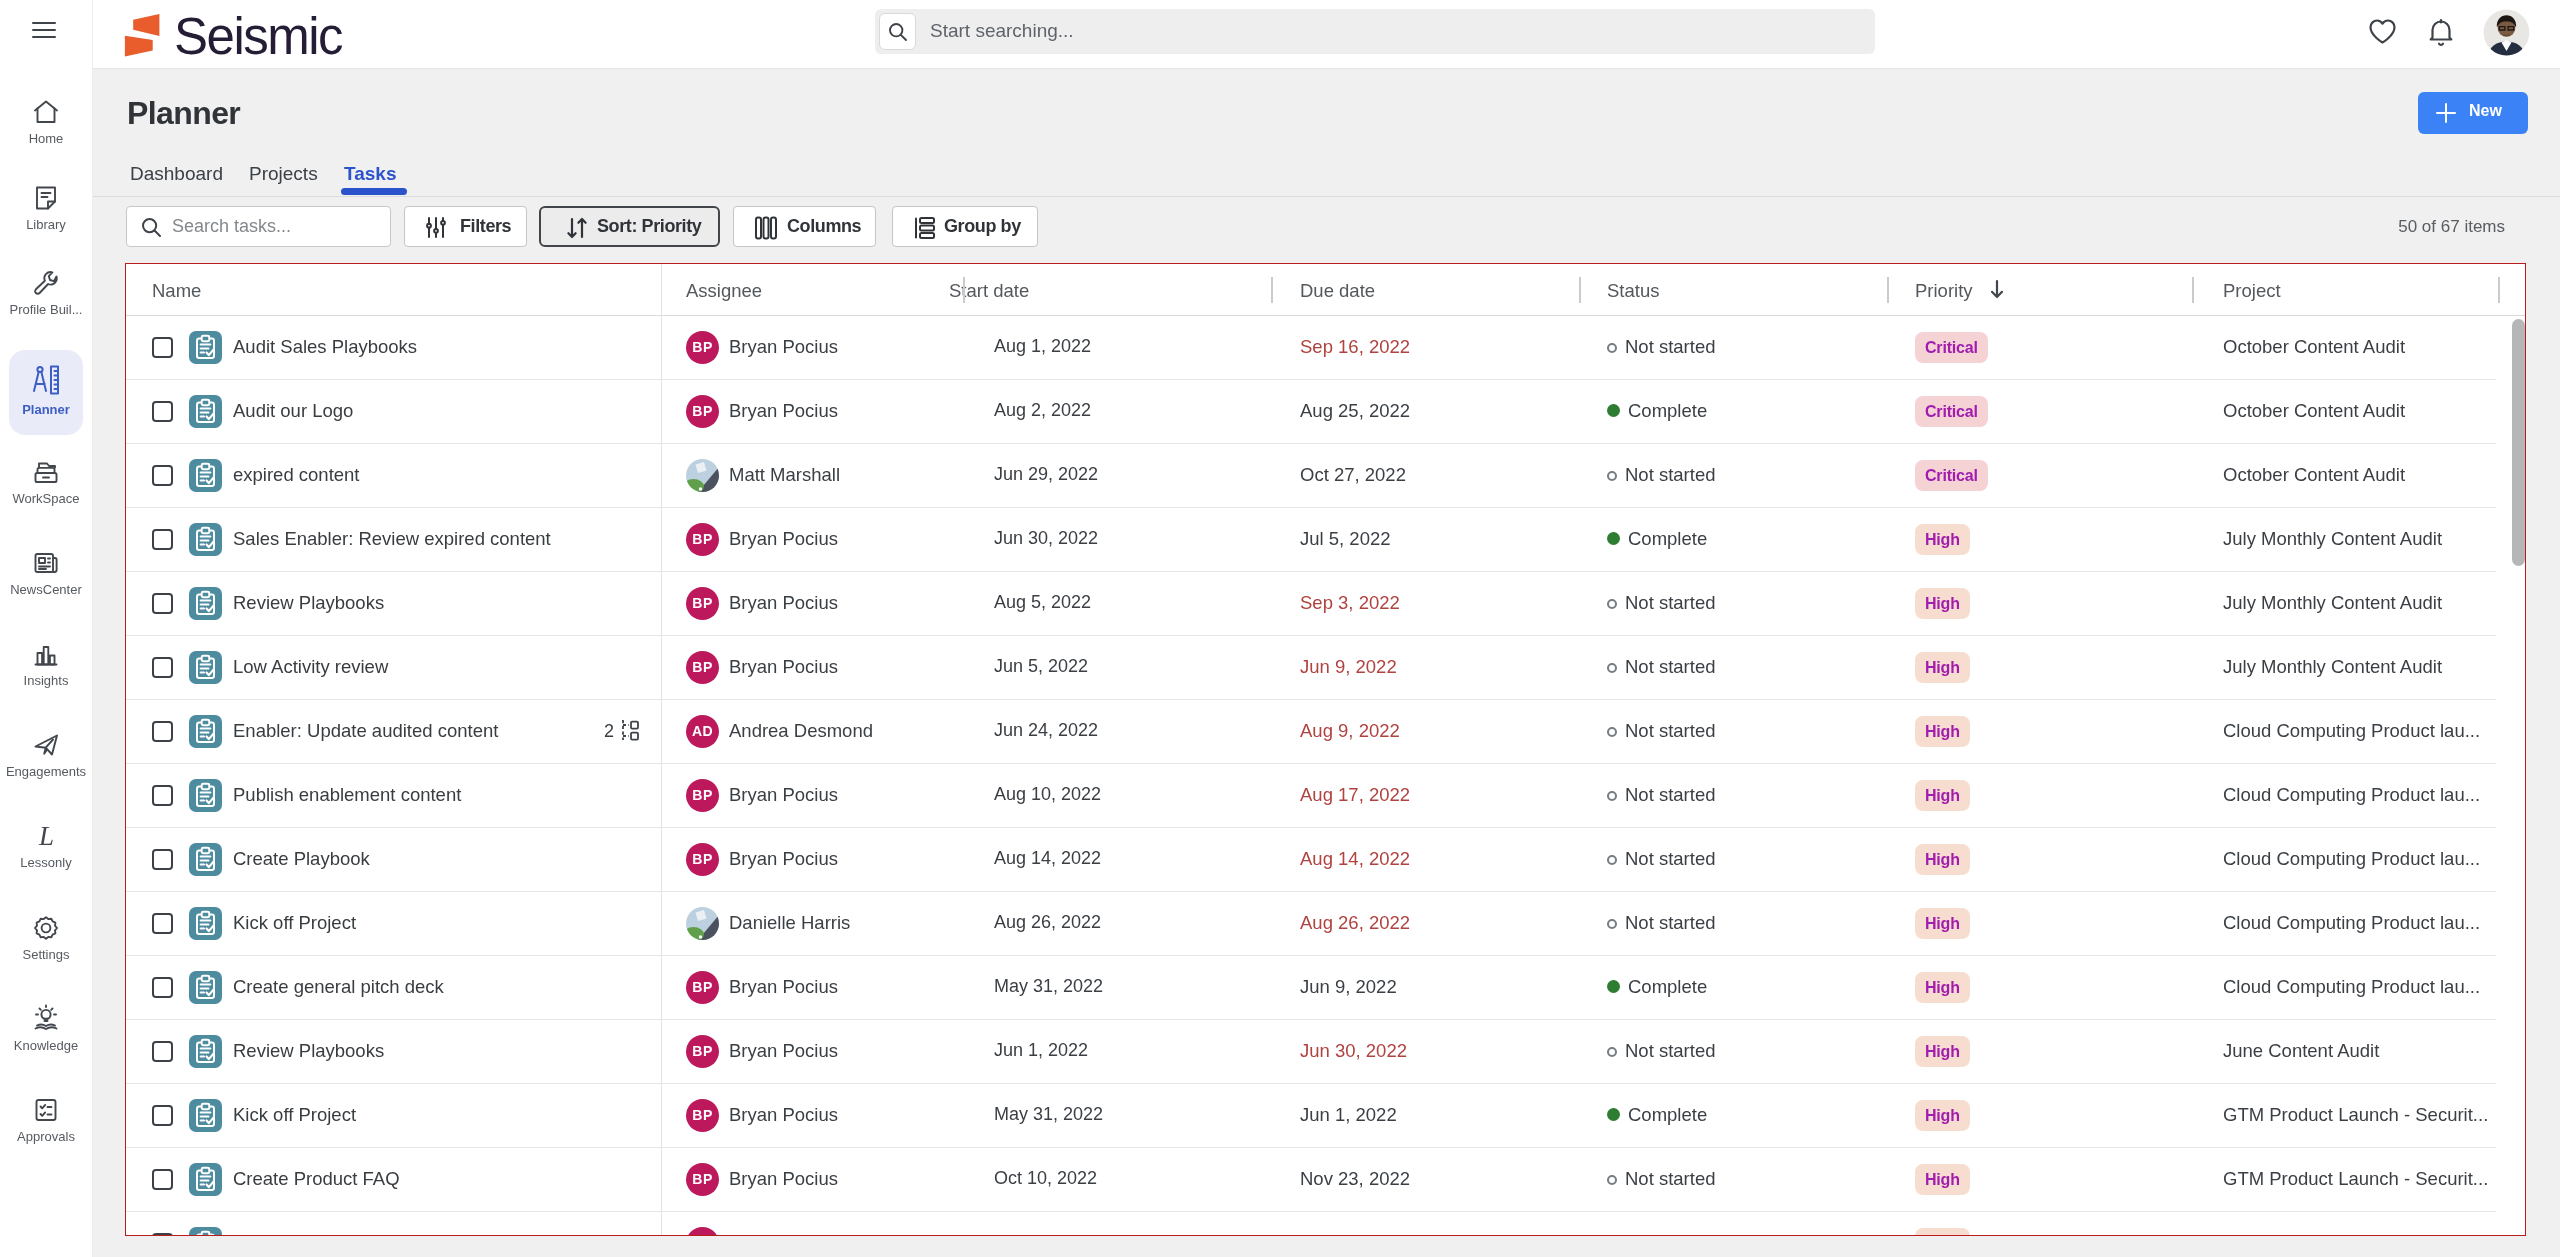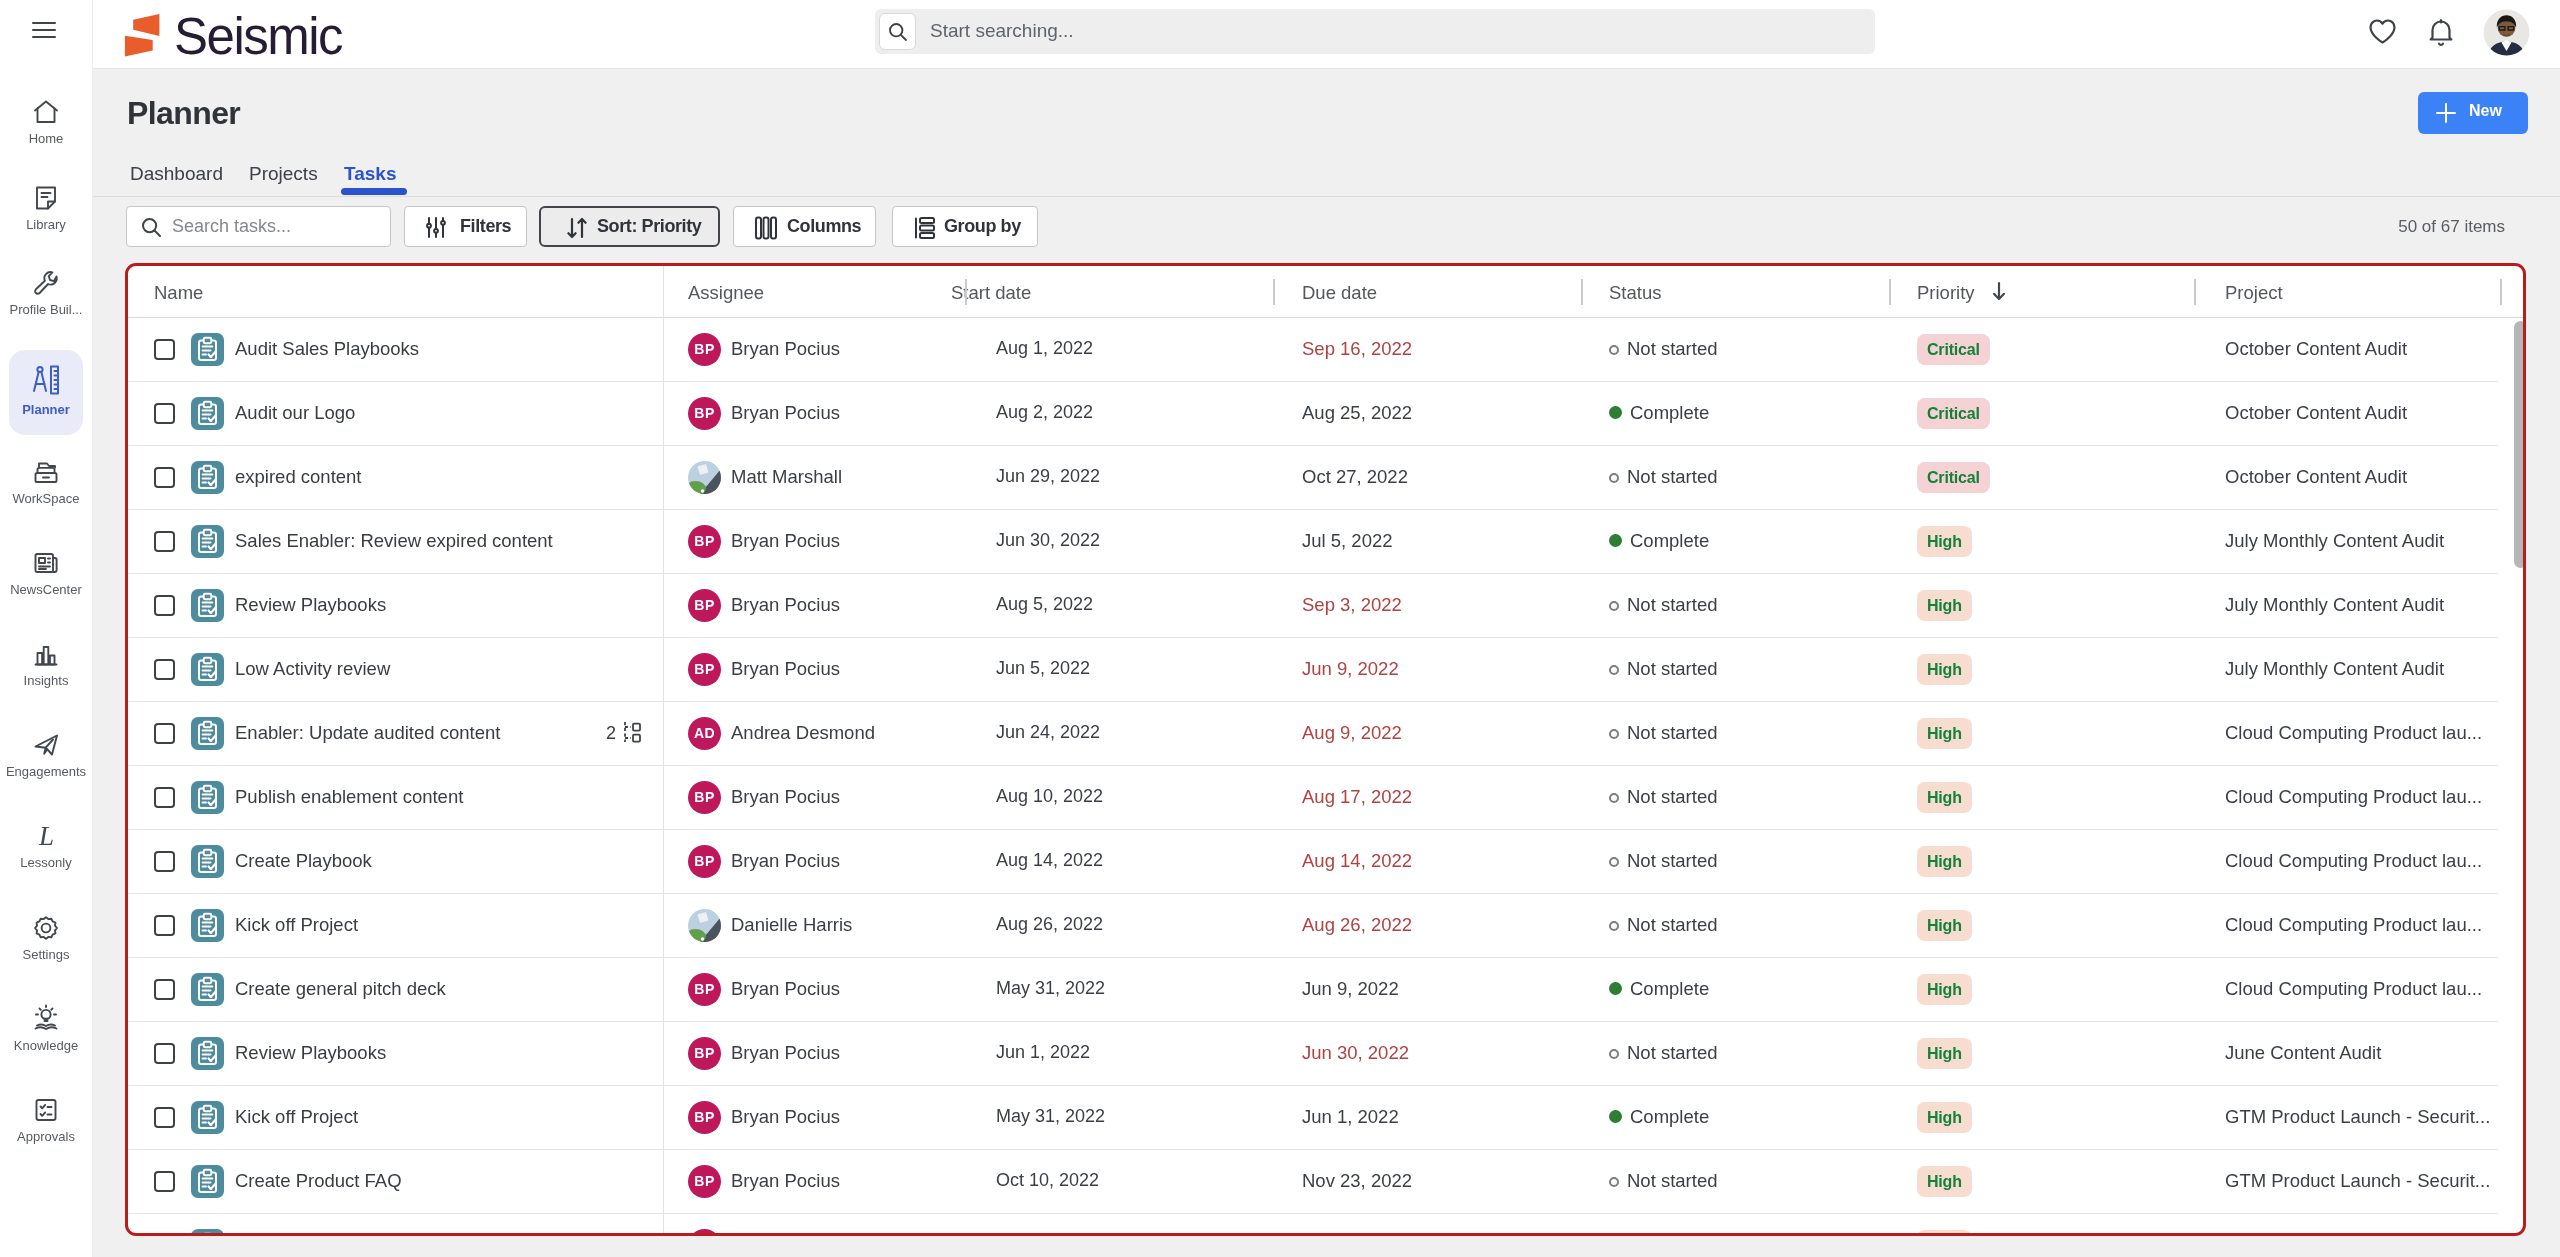--- a/index.html
+++ b/index.html
@@ -50,21 +50,21 @@
 #bsort { left:539px; width:181px; border:2px solid #42464b; border-radius:6px; background:#ececed; }
 #bsort svg { left:23px; top:8px; }
 #bsort .bl { left:56px; top:8px; }
 #bcols { left:733px; width:143px; }
 #bcols .bl { left:53px; }
 #bgroup { left:892px; width:146px; }
 #bgroup .bl { left:51px; }
 .count { position:absolute; top:217px; right:55px; font-size:17px; color:#585d62; z-index:1; }
 
 
-.card { position:absolute; left:125px; top:263px; width:2401px; height:973px; background:#fff; border:3px solid #b91c1c; border-radius:11px; overflow:hidden; z-index:1; }
+.card { position:absolute; left:125px; top:263px; width:2401px; height:973px; background:#fff; border:1px solid #b91c1c; border-radius:0; overflow:hidden; z-index:1; }
 .thead { position:relative; height:52px; border-bottom:1px solid #d8dadb; font-size:18.5px; color:#54585d; }
 .thead span { position:absolute; top:16px; }
 .thead .pipe { position:absolute; top:13px; width:2px; height:26px; background:#c9cbcd; }
 .colline { position:absolute; left:535px; top:0; bottom:0; width:1px; background:#e2e3e5; }
 .rows { position:relative; width:2370px; }
 .row { position:relative; height:64px; border-bottom:1px solid #e5e6e8; }
 .row > span, .row > svg { position:absolute; }
 .cb { left:26px; top:21px; width:21px; height:21px; border:2px solid #3c4147; border-radius:4px; }
 .ticon { left:63px; top:15px; }
 .nm { top:20px; left:107px; font-size:18.5px; color:#383d42; }
@@ -72,21 +72,21 @@
 .avw { left:560px; top:15px; width:33px; height:33px; }
 .av { display:block; width:33px; height:33px; border-radius:50%; background:#be185d; color:#fff; font-size:14px; font-weight:700; text-align:center; line-height:33px; letter-spacing:0.5px; }
 .an { top:20px; left:603px; font-size:18.5px; }
 .sd { top:20px; left:868px; font-size:18px; }
 .dd { top:20px; left:1174px; font-size:18.5px; }
 .dd.red { color:#b0423f; }
 .stw { top:20px; left:1481px; font-size:18.5px; }
 .dot { display:inline-block; width:13px; height:13px; border-radius:50%; margin-right:8px; }
 .dot.ns { border:2px solid #787d82; width:10px; height:10px; }
 .dot.c { background:#2f7d33; }
-.pill { left:1789px; top:16px; height:31px; line-height:31px; padding:0 10px; border-radius:8px; font-size:16px; font-weight:700; letter-spacing:-0.2px; color:#15803d; }
+.pill { left:1789px; top:16px; height:31px; line-height:31px; padding:0 10px; border-radius:8px; font-size:16px; font-weight:700; letter-spacing:-0.2px; color:#a21caf; }
 .pill.crit { background:#f5d3d4; }
 .pill.high { background:#f6ddcf; }
 .pj { top:20px; left:2097px; font-size:18.5px; }
 .thumb { position:absolute; left:2386px; top:55px; width:13px; height:247px; border-radius:7px; background:#b4b6b8; }
 </style></head>
 <body>
 
 <div class="hrule"></div>
 <div class="title">Planner</div>
 <div class="tabs">

